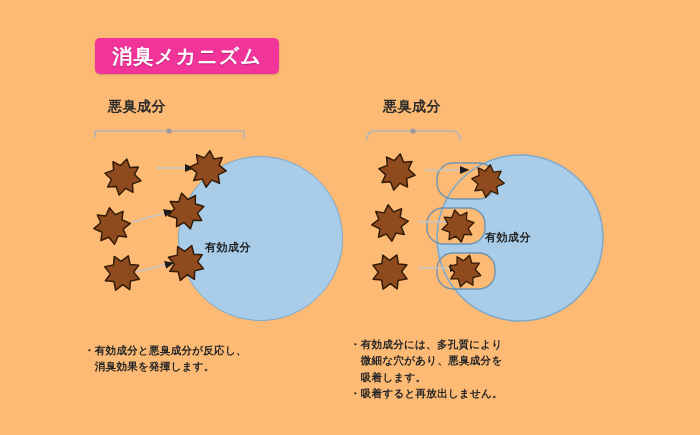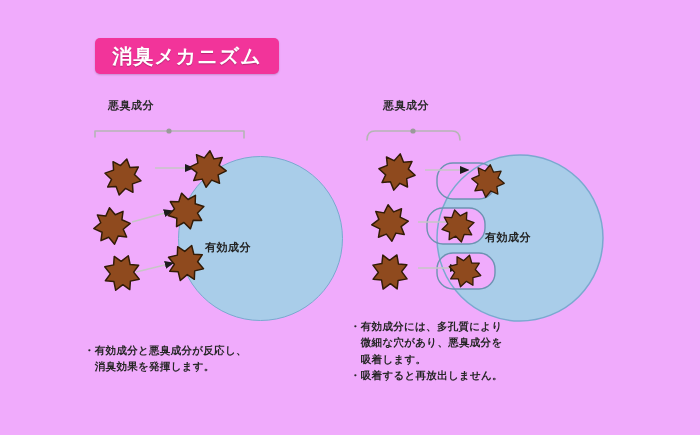--- a/index.html
+++ b/index.html
@@ -4,21 +4,21 @@
 <style>
   html, body {
     margin: 0;
     padding: 0;
     background: #ffffff;
   }
   #page {
     position: relative;
     width: 700px;
     height: 435px;
-    background: #f0abfc;
+    background: #fdba74;
     overflow: hidden;
     font-family: "DejaVu Sans", "Liberation Sans", sans-serif;
   }
 
   
   #title-badge {
     position: absolute;
     left: 95px;
     top: 38px;
     width: 184px;
@@ -35,21 +35,21 @@
     font-size: 20px;
     font-weight: bold;
     letter-spacing: 1px;
     text-shadow: 0 1px 1px rgba(0,0,0,0.25);
     white-space: nowrap;
   }
 
   
   .group-label {
     position: absolute;
-    font-size: 11px;
+    font-size: 14px;
     font-weight: bold;
     color: #2b2b2b;
     white-space: nowrap;
     letter-spacing: 0.5px;
   }
 
   
   .particle-circle {
     position: absolute;
     border-radius: 50%;
@@ -192,18 +192,18 @@
         <use href="#molecule-star" x="0" y="0" transform="translate(465,271) scale(0.82) rotate(16)"></use>
       </g>
     </g>
   </svg>
 
   <div class="circle-label" style="left:485px; top:230px;">有効成分</div>
 
   <div class="caption" style="left:84px; top:342px; width:230px;">・有効成分と悪臭成分が反応し、
 　消臭効果を発揮します。</div>
 
-  <div class="caption" style="left:350px; top:318px; width:250px;">・有効成分には、多孔質により
+  <div class="caption" style="left:350px; top:336px; width:250px;">・有効成分には、多孔質により
 　微細な穴があり、悪臭成分を
 　吸着します。
 ・吸着すると再放出しません。</div>
 
 </div>
 
 </body></html>

